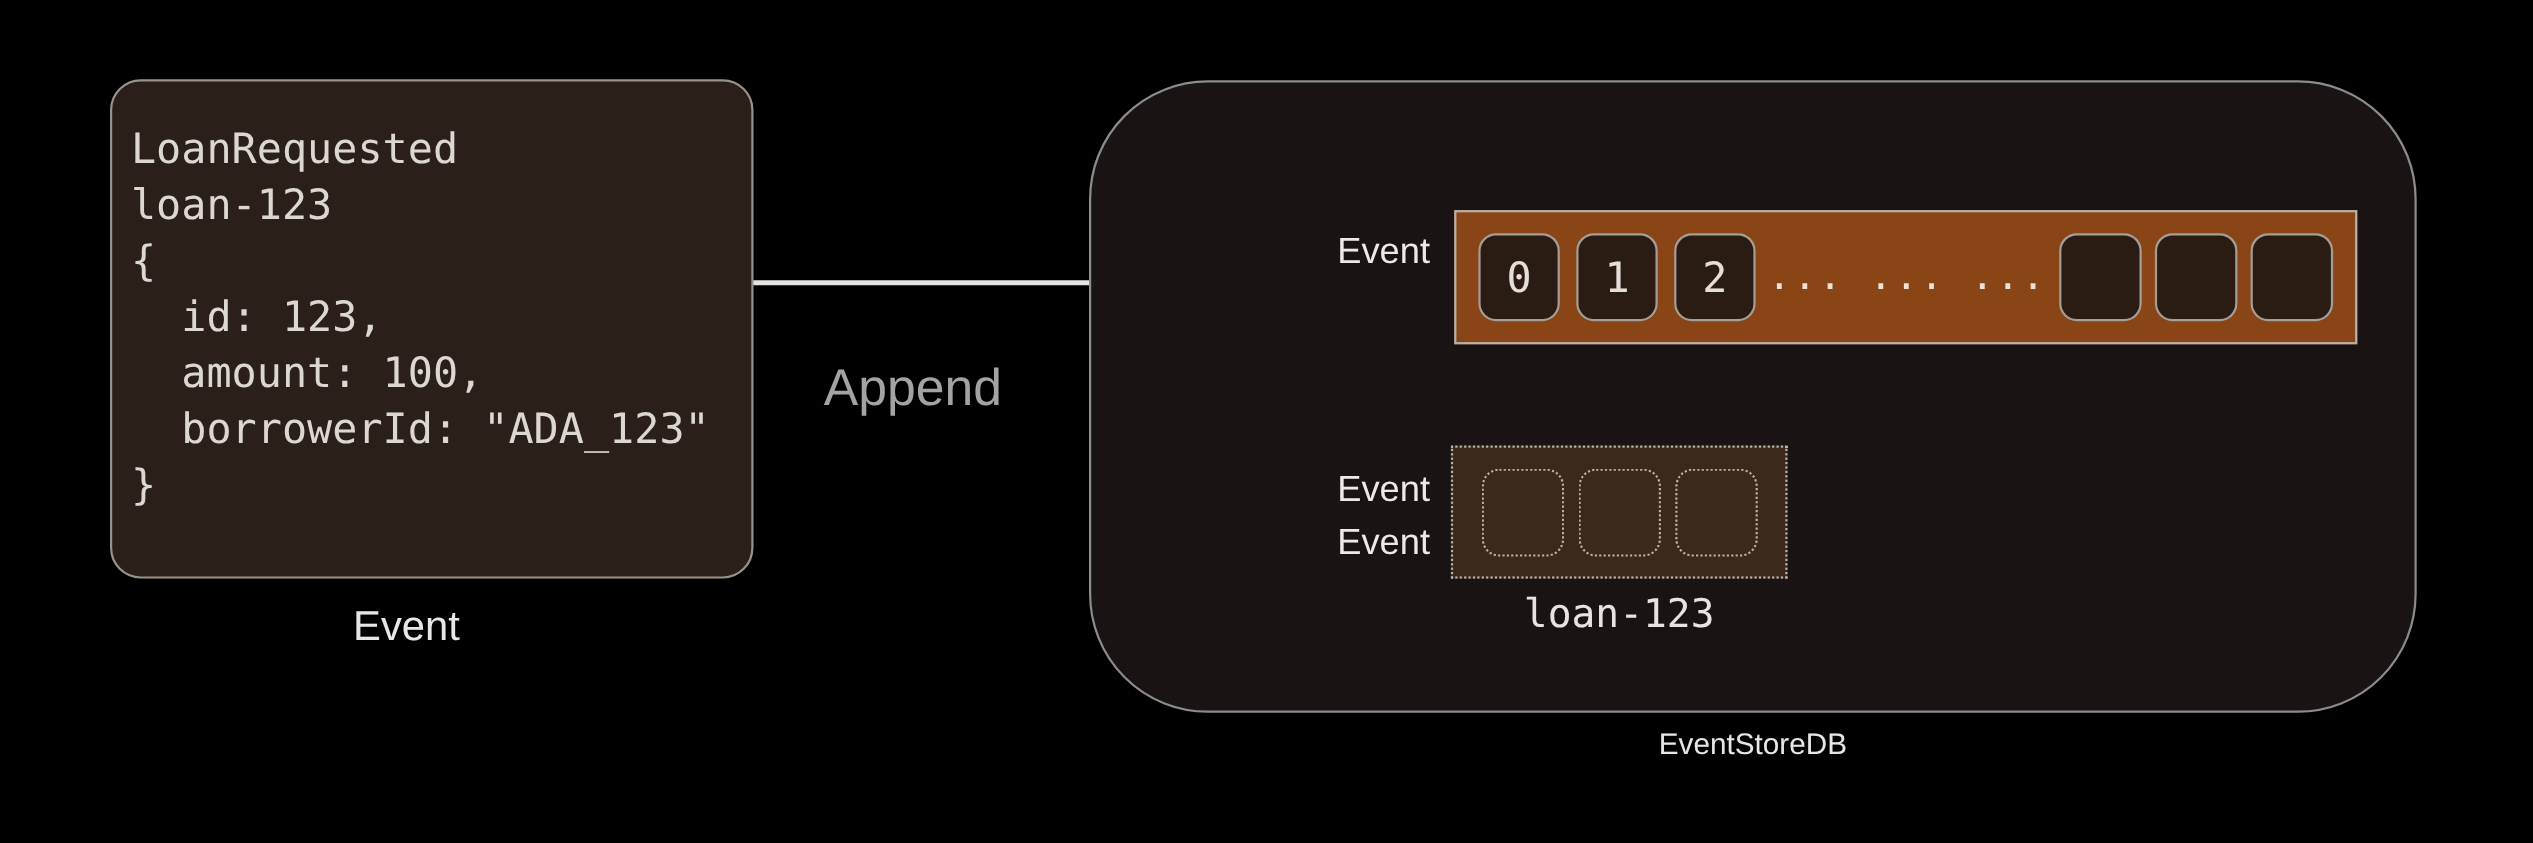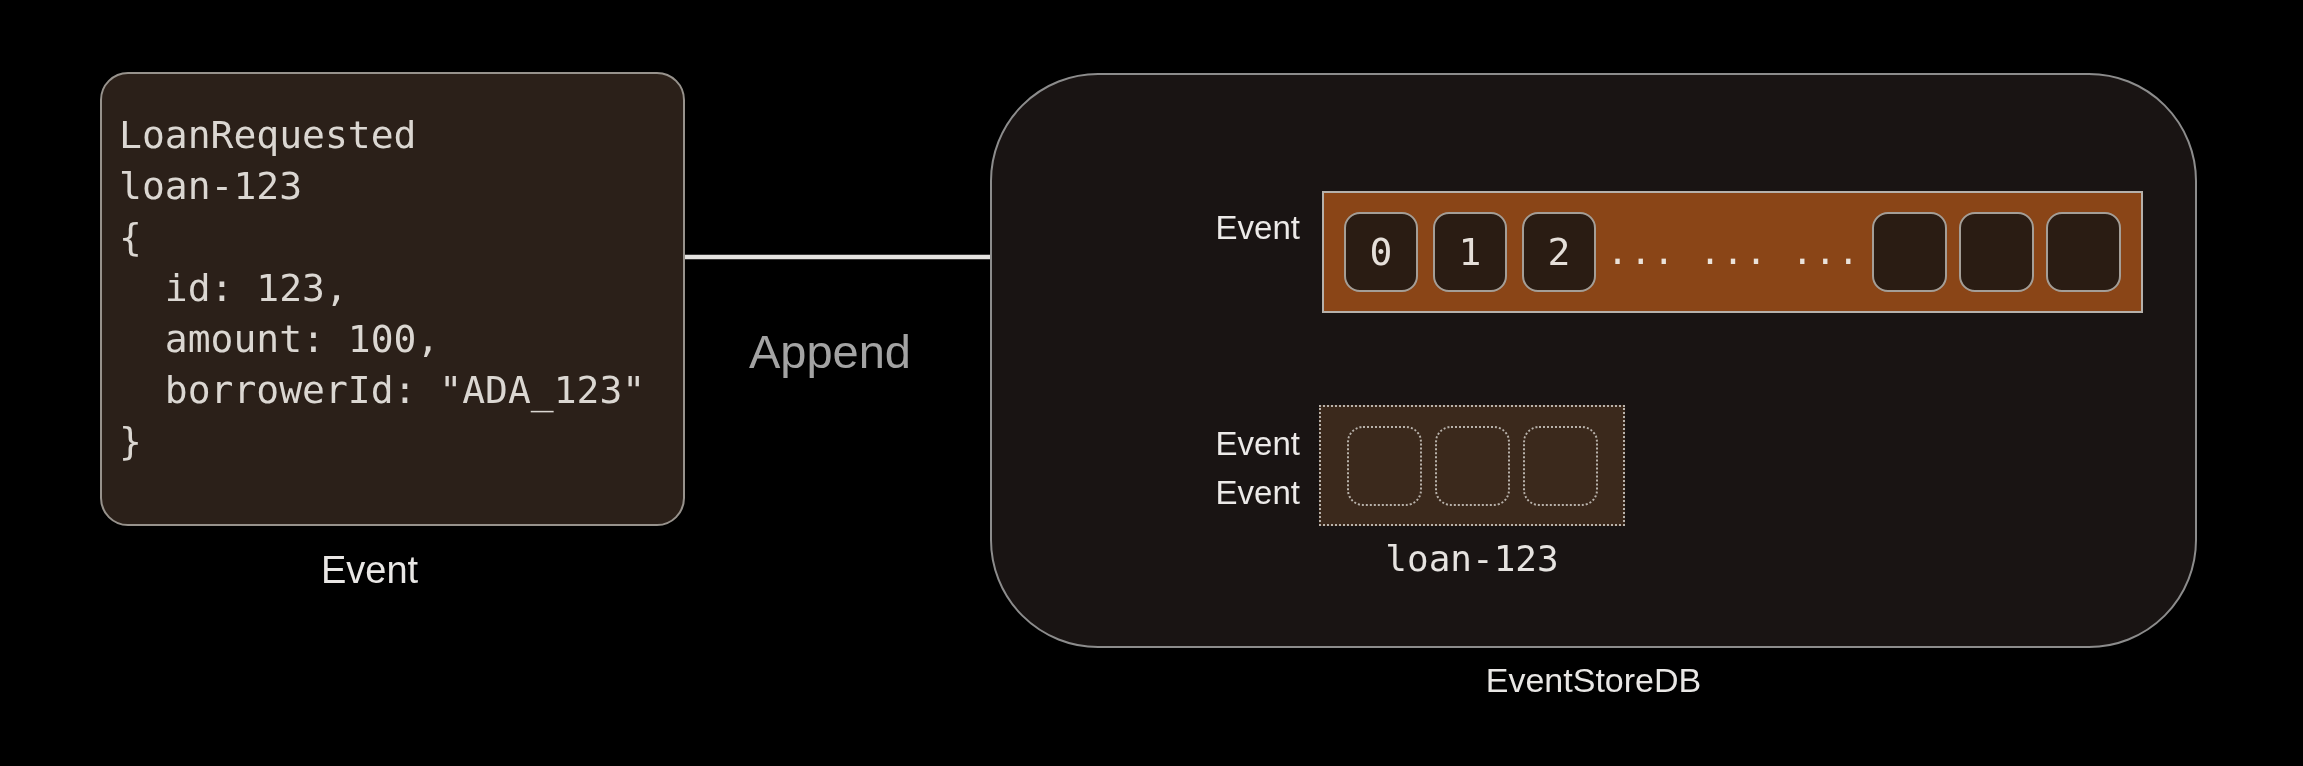--- a/index.html
+++ b/index.html
@@ -60,21 +60,21 @@
   
   .store-container{
     position:absolute;left:990px;top:73px;width:1207px;height:575px;
     background:var(--container-bg);
     border:2px solid var(--container-border);
     border-radius:108px;
     box-sizing:border-box;
   }
   .store-caption{
     position:absolute;left:990px;top:661px;width:1207px;
-    text-align:center;font-size:34px;color:var(--text-primary);
+    text-align:center;font-size:27px;color:var(--text-primary);
   }
 
   
   .side-label{
     position:absolute;width:300px;text-align:right;
     font-size:33px;line-height:49px;color:#eceae8;
   }
   .log-label{left:1000px;top:203px;}
   .stream-label{left:1000px;top:419px;}
   .side-label span{display:block;}

